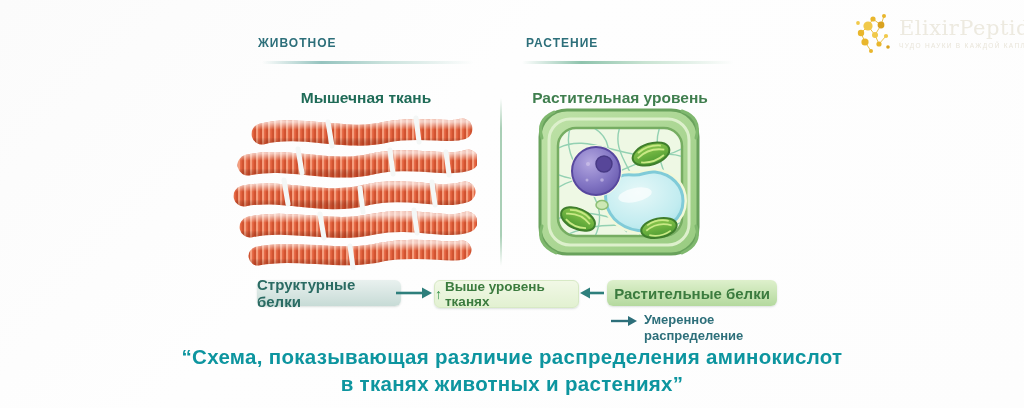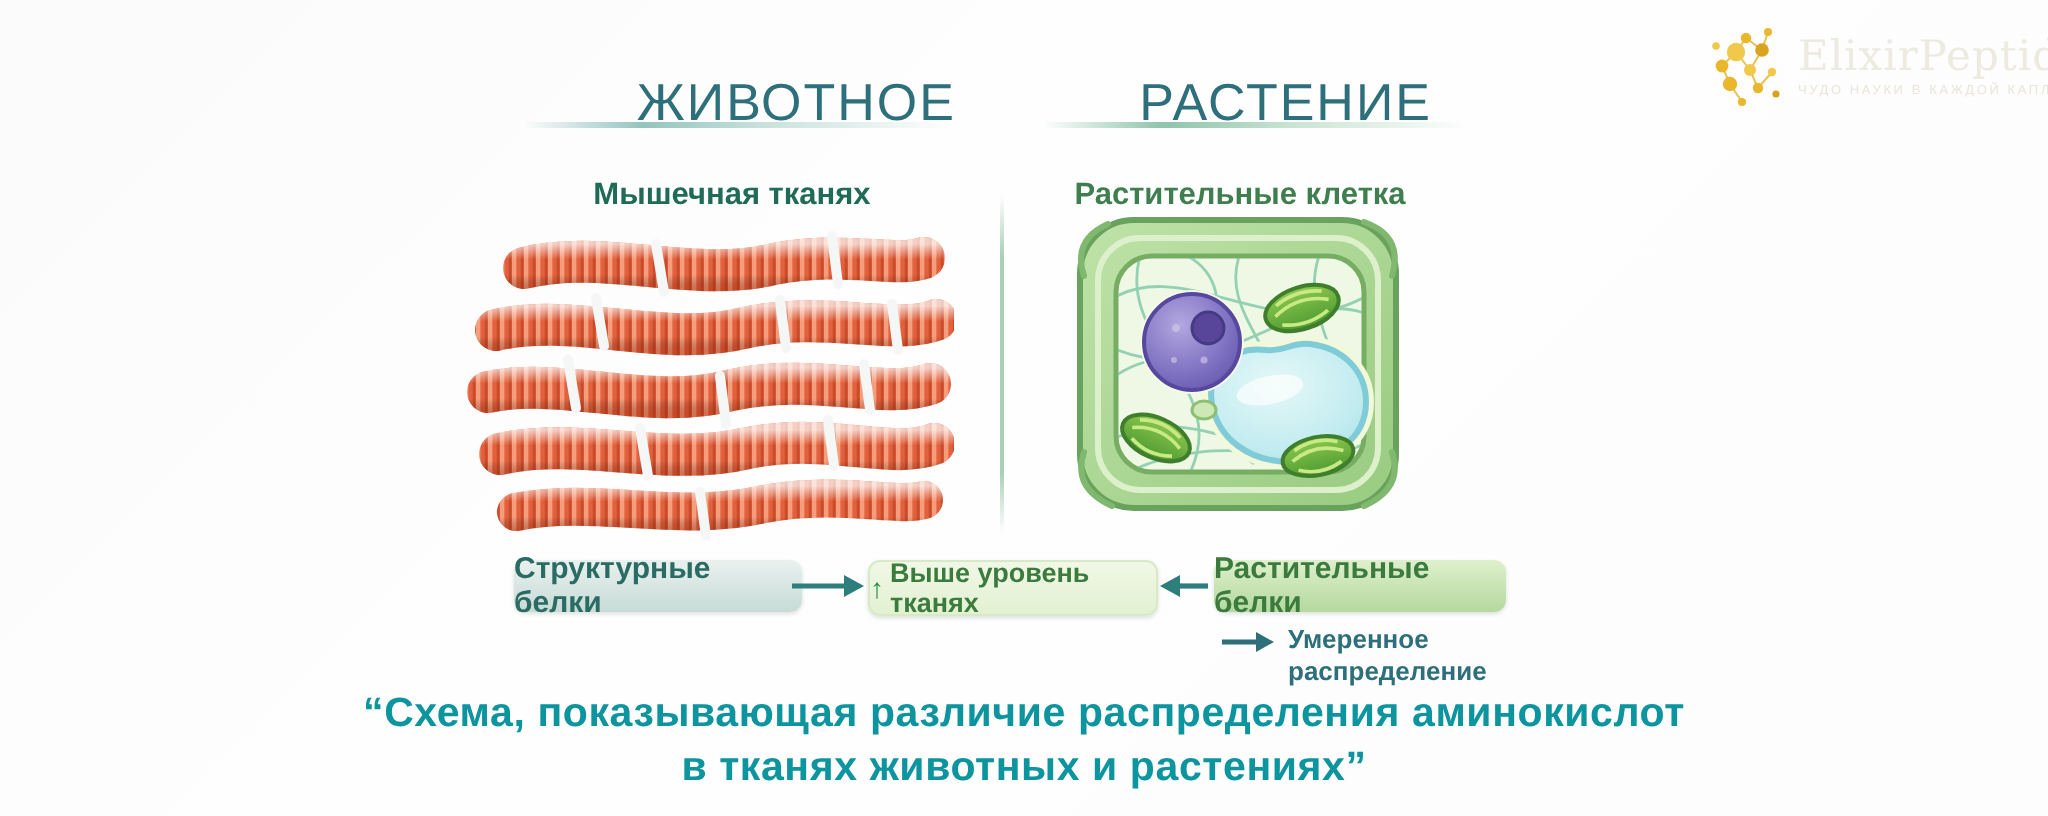--- a/index.html
+++ b/index.html
@@ -7,41 +7,41 @@
     position:relative;width:1024px;height:408px;overflow:hidden;
     background:linear-gradient(135deg,#fbfbfb 0%,#fefefe 40%,#fdfdfd 100%);
     font-family:"Liberation Sans","DejaVu Sans",sans-serif;
   }
   
   .brand{position:absolute;left:854px;top:10px;display:flex;align-items:center;gap:7px;}
   .brand-text{display:flex;flex-direction:column;}
   .brand-name{font-family:"DejaVu Serif","Liberation Serif",serif;font-size:21px;color:#edeae0;letter-spacing:.5px;line-height:1;}
   .brand-tagline{font-size:6.5px;letter-spacing:1.3px;color:#e9e5da;margin-top:3px;white-space:nowrap;}
   
-  .col-title{position:absolute;top:36px;width:220px;text-align:right;font-size:26px;font-weight:normal;letter-spacing:1px;color:#2d6f7a;}
+  .col-title{position:absolute;top:36px;width:220px;text-align:left;font-size:12px;font-weight:bold;letter-spacing:1px;color:#2d6f7a;}
   .col-title.animal{left:258px;}
-  .col-title.plant{left:496px;}
+  .col-title.plant{left:526px;}
   .title-underline{position:absolute;top:61px;height:3px;width:212px;border-radius:2px;}
   .title-underline.animal{left:262px;background:linear-gradient(90deg,rgba(150,196,191,0),rgba(143,192,187,.95) 28%,rgba(200,225,219,.95) 58%,rgba(150,196,191,0));}
   .title-underline.plant{left:522px;background:linear-gradient(90deg,rgba(140,196,172,0),rgba(136,192,168,.95) 28%,rgba(198,226,208,.95) 58%,rgba(140,196,172,0));}
   .col-subtitle{position:absolute;top:89px;width:200px;text-align:center;font-size:15.5px;font-weight:bold;}
   .col-subtitle.animal{left:266px;color:#1f6b57;}
   .col-subtitle.plant{left:520px;color:#3f7e4e;}
   
   .divider{position:absolute;left:500px;top:98px;width:2px;height:168px;
     background:linear-gradient(180deg,rgba(150,200,170,0),#a9cfb6 18%,#a9cfb6 82%,rgba(150,200,170,0));}
   
   .muscle-illustration{position:absolute;left:232px;top:112px;}
   .plantcell-illustration{position:absolute;left:532px;top:102px;}
   
   .flow-box{position:absolute;top:280px;height:26px;border-radius:6px;display:flex;align-items:center;justify-content:center;font-weight:bold;box-shadow:0 1px 2px rgba(60,90,80,.18);}
   .box-structural{left:257px;width:144px;background:linear-gradient(180deg,#e9f1ef,#c7dbd6);color:#2a6b63;font-size:15px;}
   .box-proline{left:434px;width:143px;background:linear-gradient(180deg,#f1f8e6,#e2f1d1);border:1px solid #d7e9c5;color:#3b7b3e;font-size:13.5px;gap:3px;}
   .box-proline .up{color:#2f8f46;font-size:14px;font-weight:bold;}
-  .box-plantprot{left:607px;width:146px;background:linear-gradient(180deg,#def0cc,#b4d99e);color:#3b7b3e;font-size:15px;}
+  .box-plantprot{left:607px;width:170px;background:linear-gradient(180deg,#def0cc,#b4d99e);color:#3b7b3e;font-size:15px;}
   .flow-arrow{position:absolute;top:286px;}
   .arrow-1{left:395px;}
   .arrow-2{left:579px;}
   
   .note{position:absolute;left:610px;top:312px;display:flex;gap:6px;align-items:flex-start;}
   .note svg{margin-top:3px;flex:0 0 auto;}
   .note-text{width:112px;font-size:13px;line-height:1.25;font-weight:bold;color:#2d6f7a;}
   
   .caption{position:absolute;left:0;right:0;top:345px;text-align:center;color:#0d959f;font-weight:700;font-size:20.5px;letter-spacing:.3px;line-height:1.15;}
   .caption .cap-line{display:block;}
@@ -85,22 +85,22 @@
       <span class="brand-name">ElixirPeptide</span>
       <span class="brand-tagline">ЧУДО НАУКИ В КАЖДОЙ КАПЛЕ</span>
     </div>
   </div>
 
   <div class="col-title animal">ЖИВОТНОЕ</div>
   <div class="title-underline animal"></div>
   <div class="col-title plant">РАСТЕНИЕ</div>
   <div class="title-underline plant"></div>
 
-  <div class="col-subtitle animal">Мышечная тканях</div>
-  <div class="col-subtitle plant">Растительные клетка</div>
+  <div class="col-subtitle animal">Мышечная ткань</div>
+  <div class="col-subtitle plant">Растительная уровень</div>
 
   <div class="divider"></div>
 
   <svg class="muscle-illustration" width="245" height="158" viewBox="0 0 245 158">
     <defs>
       <pattern id="stri" patternUnits="userSpaceOnUse" width="6" height="26">
         <rect width="6" height="26" fill="#e2603c"></rect>
         <rect width="2.2" height="26" fill="#f59e7d"></rect>
         <rect x="4.4" width="1.3" height="26" fill="#c84c2a"></rect>
       </pattern>

